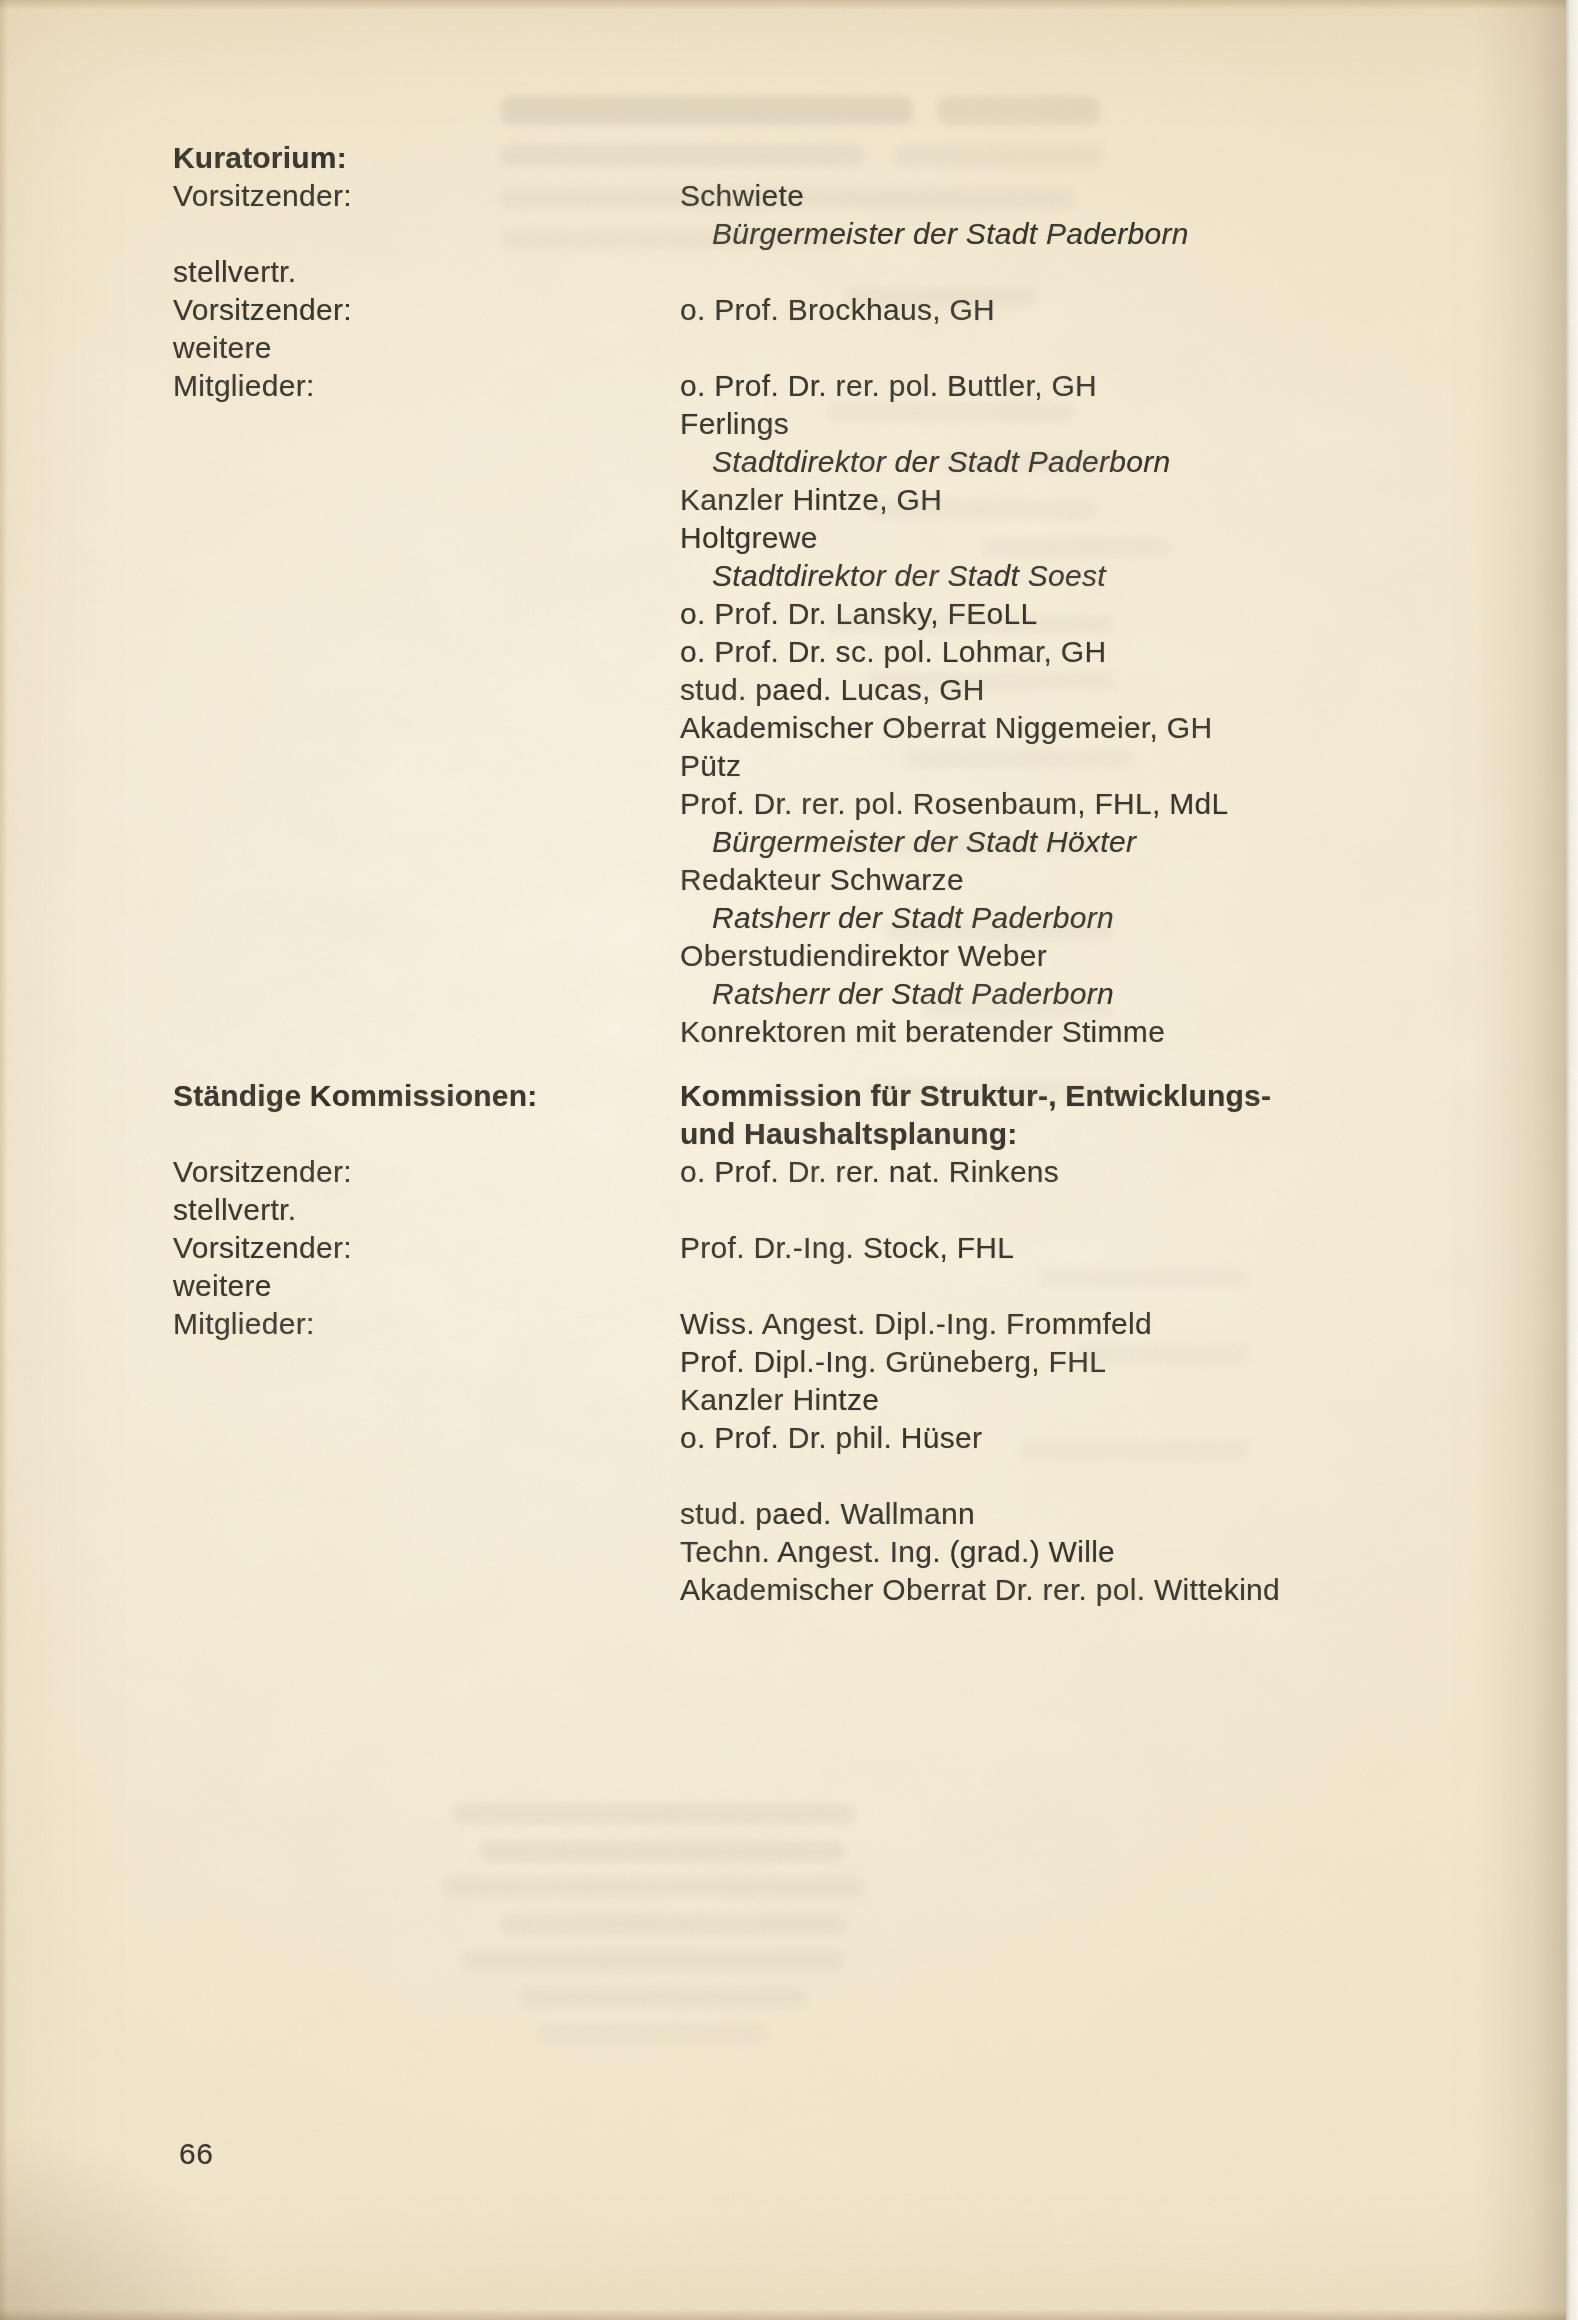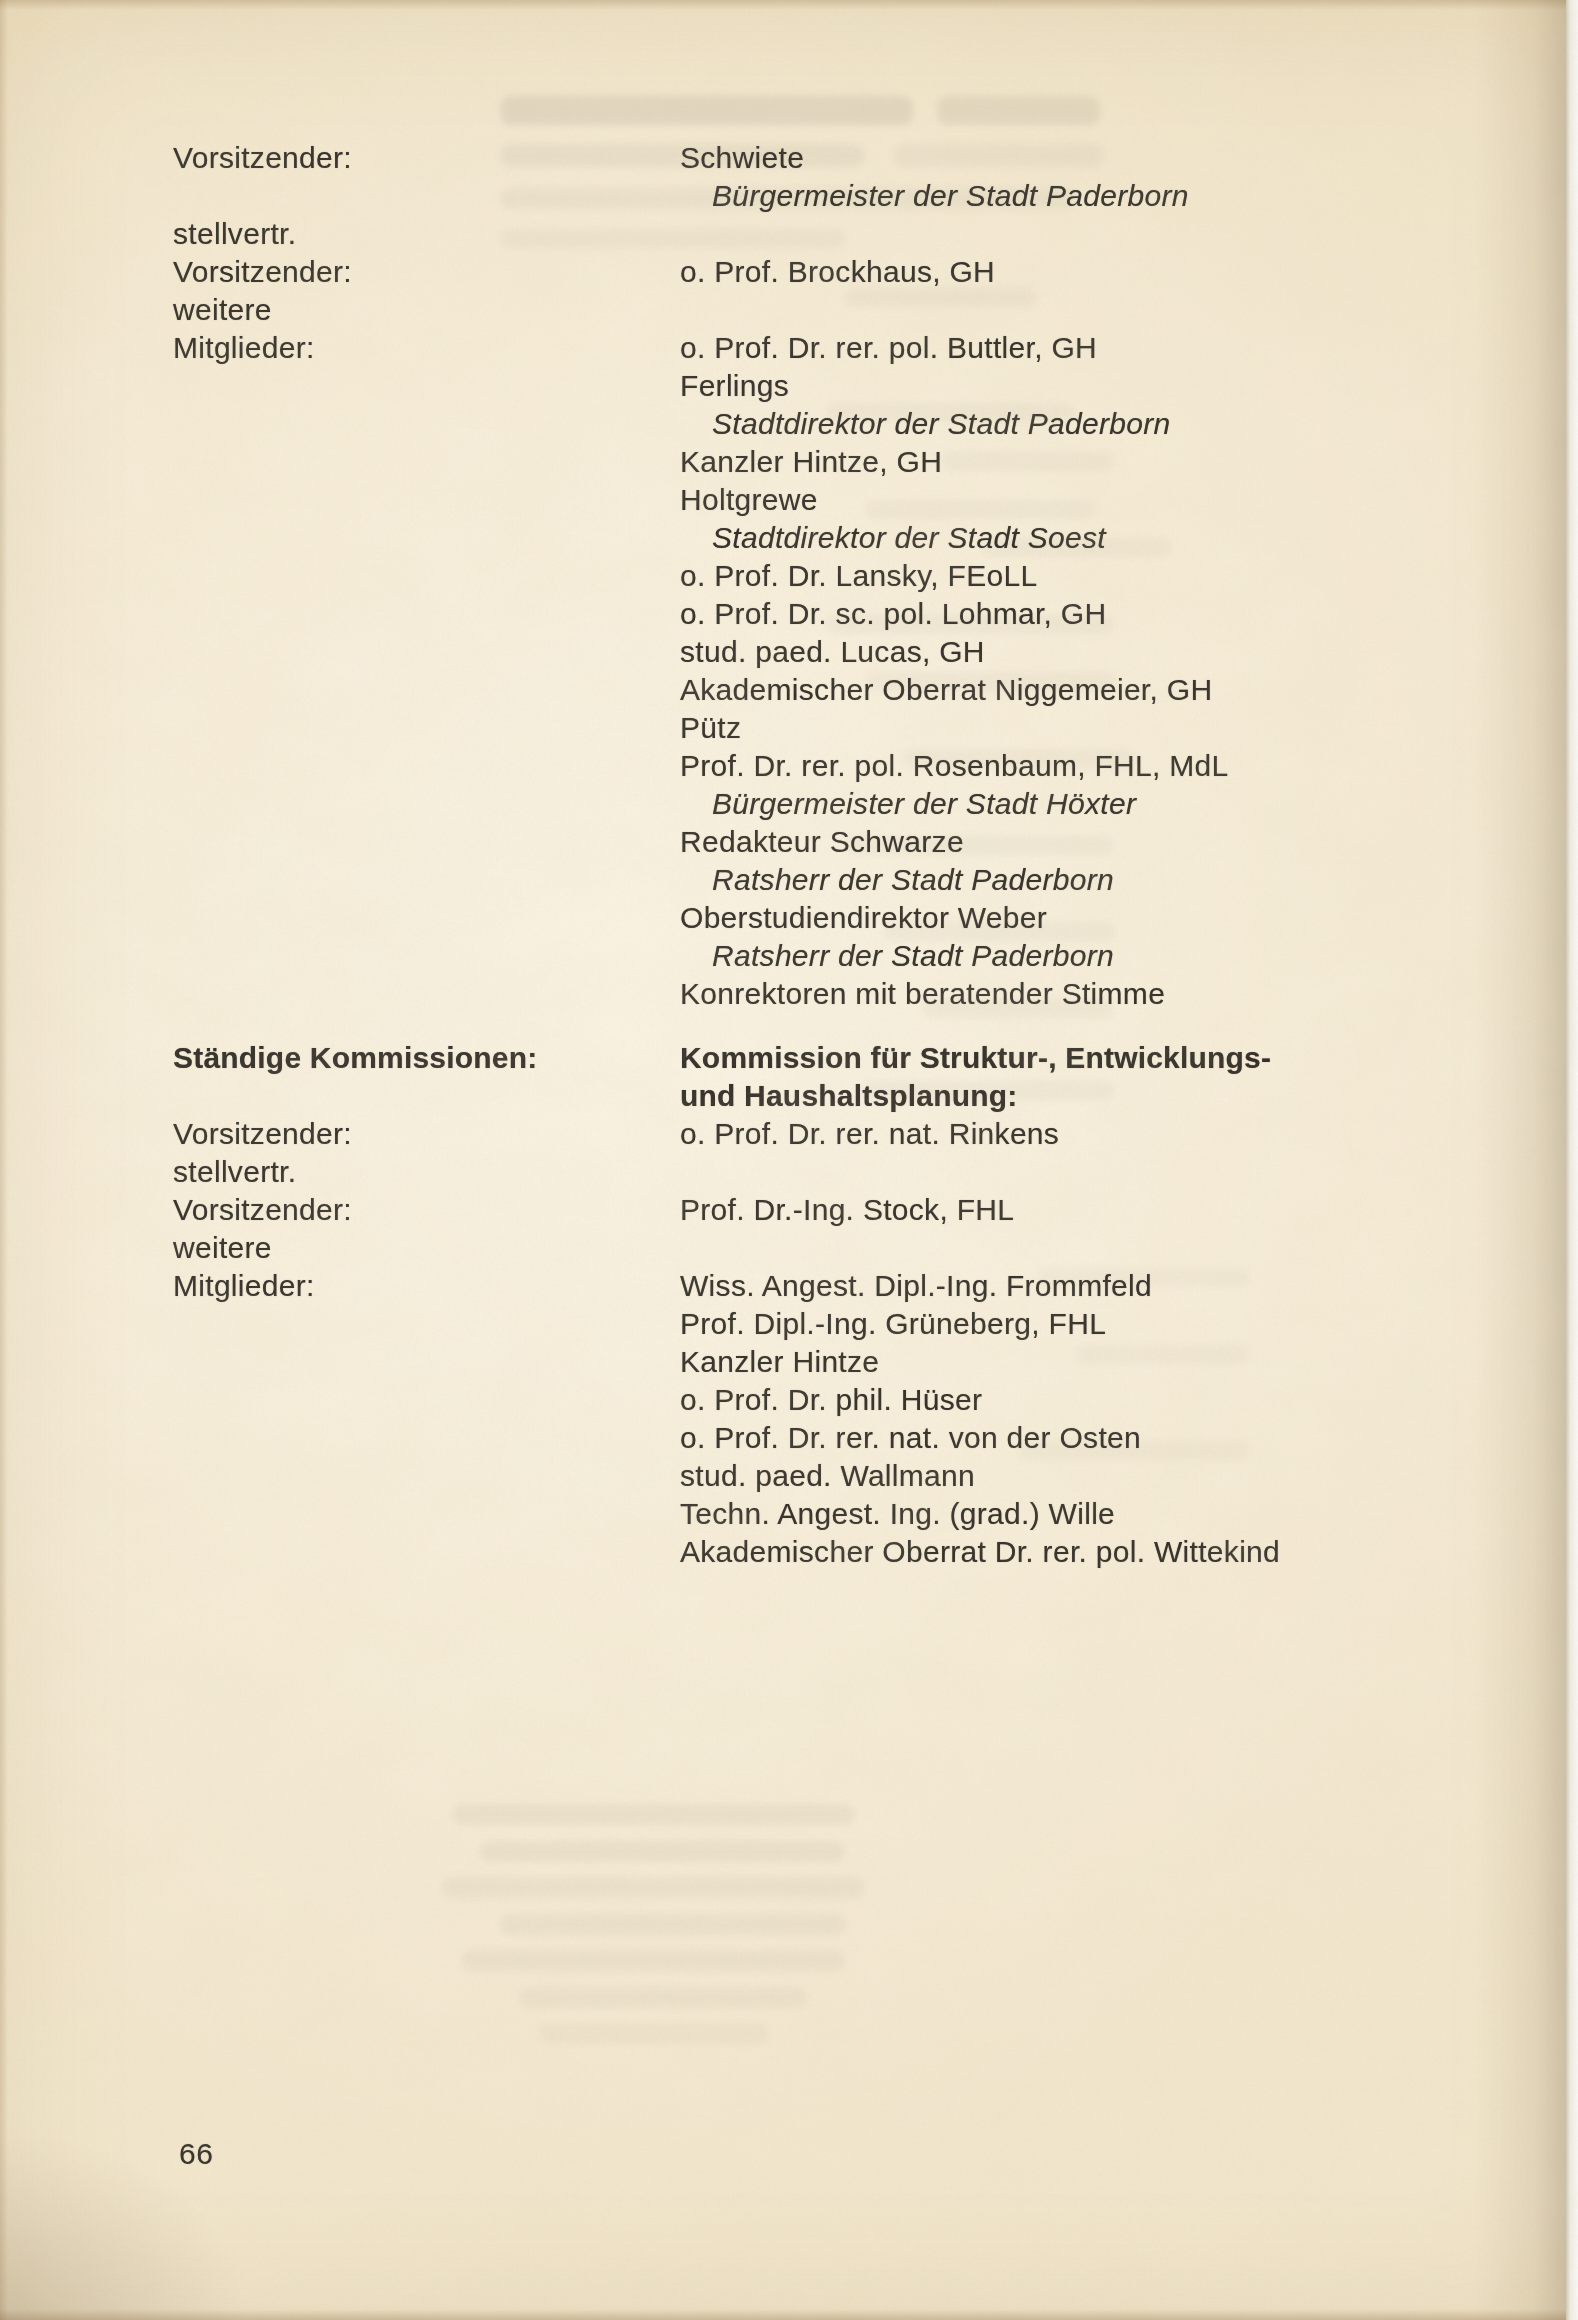--- a/index.html
+++ b/index.html
@@ -87,20 +87,24 @@
       <div class="smudge" style="left: 442px; top: 1877px; width: 423px; height: 21px; opacity: 0.08;"></div>
       <div class="smudge" style="left: 500px; top: 1914px; width: 346px; height: 21px; opacity: 0.08;"></div>
       <div class="smudge" style="left: 461px; top: 1950px; width: 384px; height: 21px; opacity: 0.08;"></div>
       <div class="smudge" style="left: 519px; top: 1987px; width: 288px; height: 21px; opacity: 0.07;"></div>
       <div class="smudge" style="left: 538px; top: 2023px; width: 231px; height: 21px; opacity: 0.06;"></div>
     </div>
 
   <div class="content" id="content">
       <div>
         <div class="row">
+          <span class="cell-left bold">Kuratorium:</span>
+          <span class="cell-right"></span>
+        </div>
+        <div class="row">
           <span class="cell-left">Vorsitzender:</span>
           <span class="cell-right">Schwiete</span>
         </div>
         <div class="row">
           <span class="cell-left"></span>
           <span class="cell-right indent">Bürgermeister der Stadt Paderborn</span>
         </div>
         <div class="row">
           <span class="cell-left">stellvertr.</span>
           <span class="cell-right"></span>
@@ -222,21 +226,20 @@
         <div class="row">
           <span class="cell-left"></span>
           <span class="cell-right">Kanzler Hintze</span>
         </div>
         <div class="row">
           <span class="cell-left"></span>
           <span class="cell-right">o. Prof. Dr. phil. Hüser</span>
         </div>
         <div class="row">
           <span class="cell-left"></span>
-          <span class="cell-right">o. Prof. Dr. rer. nat. von der Osten</span>
         </div>
         <div class="row">
           <span class="cell-left"></span>
           <span class="cell-right">stud. paed. Wallmann</span>
         </div>
         <div class="row">
           <span class="cell-left"></span>
           <span class="cell-right">Techn. Angest. Ing. (grad.) Wille</span>
         </div>
         <div class="row">

